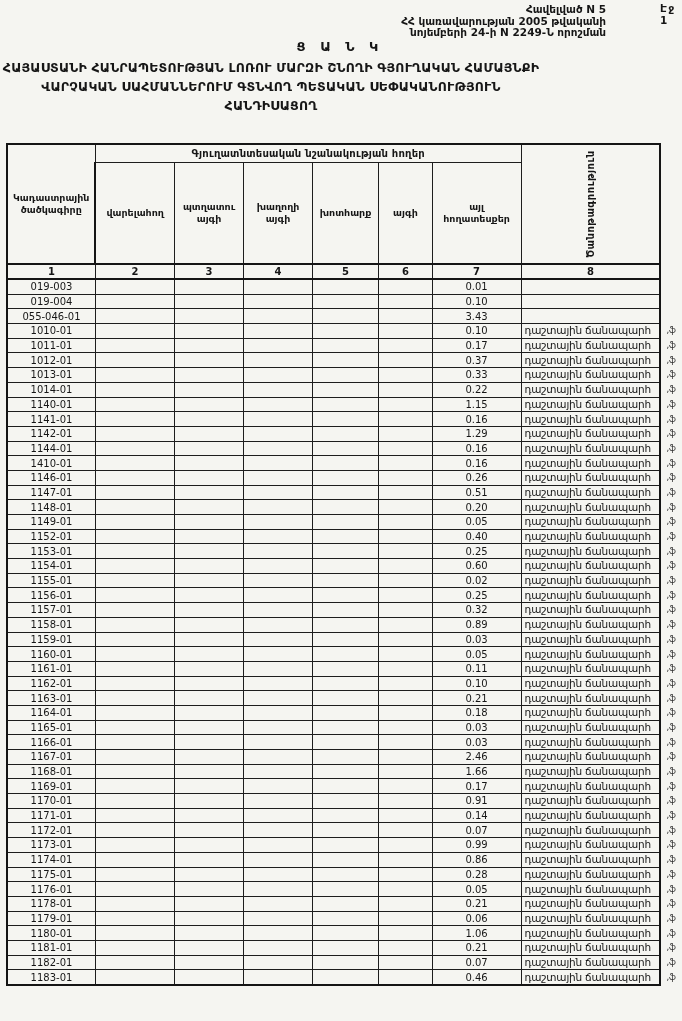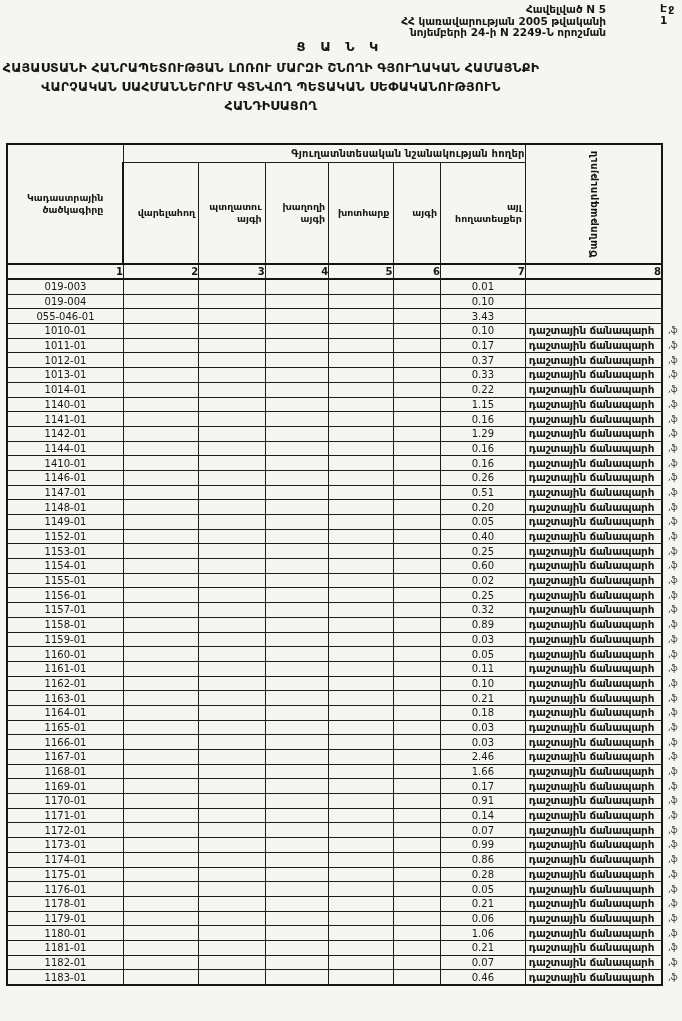--- a/index.html
+++ b/index.html
@@ -29,37 +29,37 @@
     letter-spacing:0.2px;
   }
   table.doc-table {
     position:absolute; top:143px; left:6px;
     border-collapse:collapse; table-layout:fixed;
   }
   .doc-table th, .doc-table td {
     border:1.5px solid #1d1d1d; padding:0; overflow:hidden;
     font-weight:normal; background:transparent;
   }
-  .doc-table thead th { font-weight:bold; text-align:right; }
+  .doc-table thead th { font-weight:bold; text-align:center; }
   th.group-h { height:17px; font-size:10px; letter-spacing:0.2px; }
   tr.labels-row th { height:100px; font-size:9.5px; line-height:12px; padding:0 3px; vertical-align:middle; }
-  th.code-h { font-size:9.5px; line-height:12px; padding:0 19px; vertical-align:middle; }
+  th.code-h { font-size:9.5px; line-height:12px; padding:0 5px; vertical-align:middle; }
   th.note-h { position:relative; }
   .vtext {
     position:absolute; top:50%; left:50%;
     transform:translate(-50%,-50%) rotate(-90deg);
     white-space:nowrap; font-size:10px; font-weight:bold; letter-spacing:0.5px;
   }
   tr.nums-row th { height:13px; font-size:10px; border-top:2px solid #151515; border-bottom:2px solid #151515; }
   tbody td {
     height:13.7px; font-size:10px; line-height:13px;
     text-align:center; white-space:nowrap;
   }
   td.note {
-    text-align:left; padding-left:3px; font-size:10.5px; font-weight:bold;
+    text-align:left; padding-left:3px; font-size:10.5px; font-weight:normal;
     letter-spacing:-0.2px;
   }
   .markc, .doc-table .markc {
     border:none; font-size:8.5px; font-weight:normal;
     text-align:left; padding-left:5px; color:#2f2f2f;
   }
   
   .doc-table thead tr:first-child th:not(.markc) { border-top:2.5px solid #151515; }
   .doc-table tr > *:first-child { border-left:2.5px solid #151515; }
   th.note-h, td.note, tr.nums-row th:last-child { border-right:2.5px solid #151515; }

